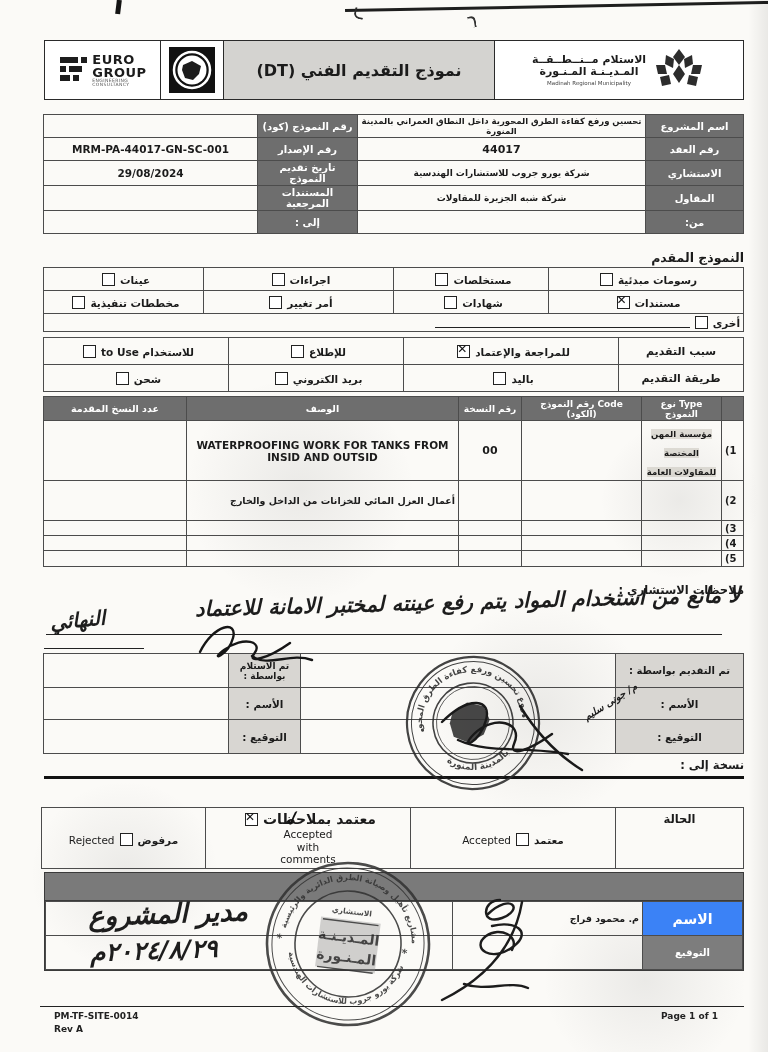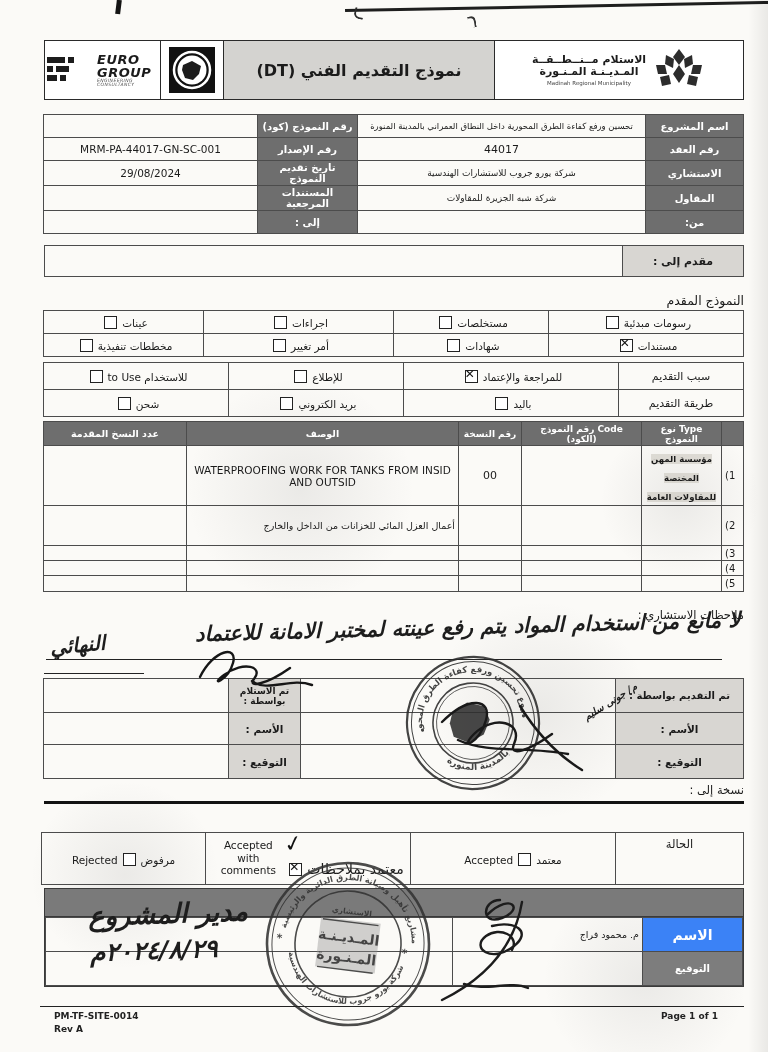--- a/index.html
+++ b/index.html
@@ -5,34 +5,34 @@
   html,body{margin:0;padding:0;background:#e9e8e5;}
   .page{position:relative;width:768px;height:1052px;margin:0 auto;background:#fbfaf7;
         font-family:"DejaVu Sans",sans-serif;direction:rtl;color:#1b1b1b;overflow:hidden;}
   .doc{position:absolute;left:44px;top:40px;width:700px;}
   table{border-collapse:collapse;width:100%;table-layout:fixed;}
   td,th{border:1px solid #4c4c4c;padding:1px 3px;vertical-align:middle;overflow:hidden;}
   .bt{border:1.6px solid #2e2e2e;}
   .dk{background:#6e6e6e;color:#fff;font-weight:bold;font-size:10px;text-align:center;}
   .lg{background:#d8d6d2;font-weight:bold;}
   .c{text-align:center;}
-  .b{font-weight:normal;}
+  .b{font-weight:bold;}
   .ltr{direction:ltr;unicode-bidi:embed;}
   .cb{display:inline-block;width:11px;height:11px;border:1.6px solid #222;background:#fff;
       vertical-align:-2px;margin:0 5px;position:relative;flex:none;}
   .cb.checked::after{content:"✕";position:absolute;left:-1px;top:-4px;font-size:12px;font-weight:bold;color:#111;}
   .hwcheck{position:absolute;font-size:22px;font-weight:bold;color:#111;transform:rotate(-12deg);pointer-events:none;}
   .hw{font-style:italic;font-weight:bold;color:#1d1d1d;white-space:nowrap;}
   
   .hstrip{display:flex;height:58px;border:1.8px solid #2a2a2a;background:#fff;}
   .hmuni{width:248px;display:flex;align-items:center;justify-content:center;gap:6px;}
   .htitle{width:270px;background:#d4d3d0;border-left:1.4px solid #2a2a2a;border-right:1.4px solid #2a2a2a;
           display:flex;align-items:center;justify-content:center;font-size:16px;font-weight:bold;}
   .hemb{width:62px;display:flex;align-items:center;justify-content:center;border-left:1.4px solid #2a2a2a;}
-  .heuro{flex:1;display:flex;align-items:center;gap:22px;direction:ltr;font-style:italic;}
+  .heuro{flex:1;display:flex;align-items:center;justify-content:center;gap:4px;direction:ltr;}
   .eurotxt{line-height:1;}
   .eurotxt .nm{font-size:13px;font-weight:bold;letter-spacing:.5px;}
   .eurotxt .tg{font-size:4.5px;color:#555;letter-spacing:.4px;}
   .munitxt{text-align:center;line-height:1.15;}
   .munitxt .a{font-size:11px;font-weight:bold;}
   .munitxt .e{font-size:5.5px;color:#444;margin-top:1px;}
   
   .abs{position:absolute;}
   .blob{position:absolute;border-radius:50%;background:radial-gradient(circle,rgba(90,90,90,.10),rgba(90,90,90,0) 70%);pointer-events:none;}
   .stamp{opacity:.88;pointer-events:none;}
@@ -141,24 +141,20 @@
       </tr>
       <tr style="height:23px">
         <td class="dk">من:</td>
         <td></td>
         <td class="dk">إلى :</td>
         <td></td>
       </tr>
     </tbody>
       </table>
 
-    <div style="margin-top:11px;height:30px;border:1.4px solid #4c4c4c;display:flex;align-items:stretch;">
-      <div class="lg" style="width:120px;display:flex;align-items:center;justify-content:center;font-size:11px;border-left:1.4px solid #4c4c4c;">مقدم إلى :</div>
-      <div style="flex:1"></div>
-    </div>
 
     <div class="b" style="margin-top:16px;height:17px;font-size:12.5px;">النموذج المقدم</div>
     <table class="bt">
       <colgroup>
           <col style="width:195px">
           <col style="width:155px">
           <col style="width:190px">
           <col style="width:160px">
         </colgroup>
       <tbody>
@@ -166,20 +162,29 @@
         <td class="c b" style="font-size:10.5px"><span>رسومات مبدئية</span><span class="cb"></span></td>
         <td class="c b" style="font-size:10.5px"><span>مستخلصات</span><span class="cb"></span></td>
         <td class="c b" style="font-size:10.5px"><span>اجراءات</span><span class="cb"></span></td>
         <td class="c b" style="font-size:10.5px"><span>عينات</span><span class="cb"></span></td>
       </tr>
       <tr style="height:23px">
         <td class="c b" style="font-size:10.5px"><span>مستندات</span><span class="cb checked"></span></td>
         <td class="c b" style="font-size:10.5px"><span>شهادات</span><span class="cb"></span></td>
         <td class="c b" style="font-size:10.5px"><span>أمر تغيير</span><span class="cb"></span></td>
         <td class="c b" style="font-size:10.5px"><span>مخططات تنفيذية</span><span class="cb"></span></td>
+      </tr>
+      <tr style="height:18px">
+        <td colspan="4">
+          <div style="display:flex;align-items:center;">
+            <span class="b" style="font-size:10.5px">أخرى</span>
+            <span class="cb"></span>
+            <span class="uline" style="position:static;width:255px;height:10px;"></span>
+          </div>
+        </td>
       </tr>
     </tbody>
       </table>
 
     <table class="bt" style="margin-top:5px;">
       <colgroup>
           <col style="width:125px">
           <col style="width:215px">
           <col style="width:175px">
           <col style="width:185px">

